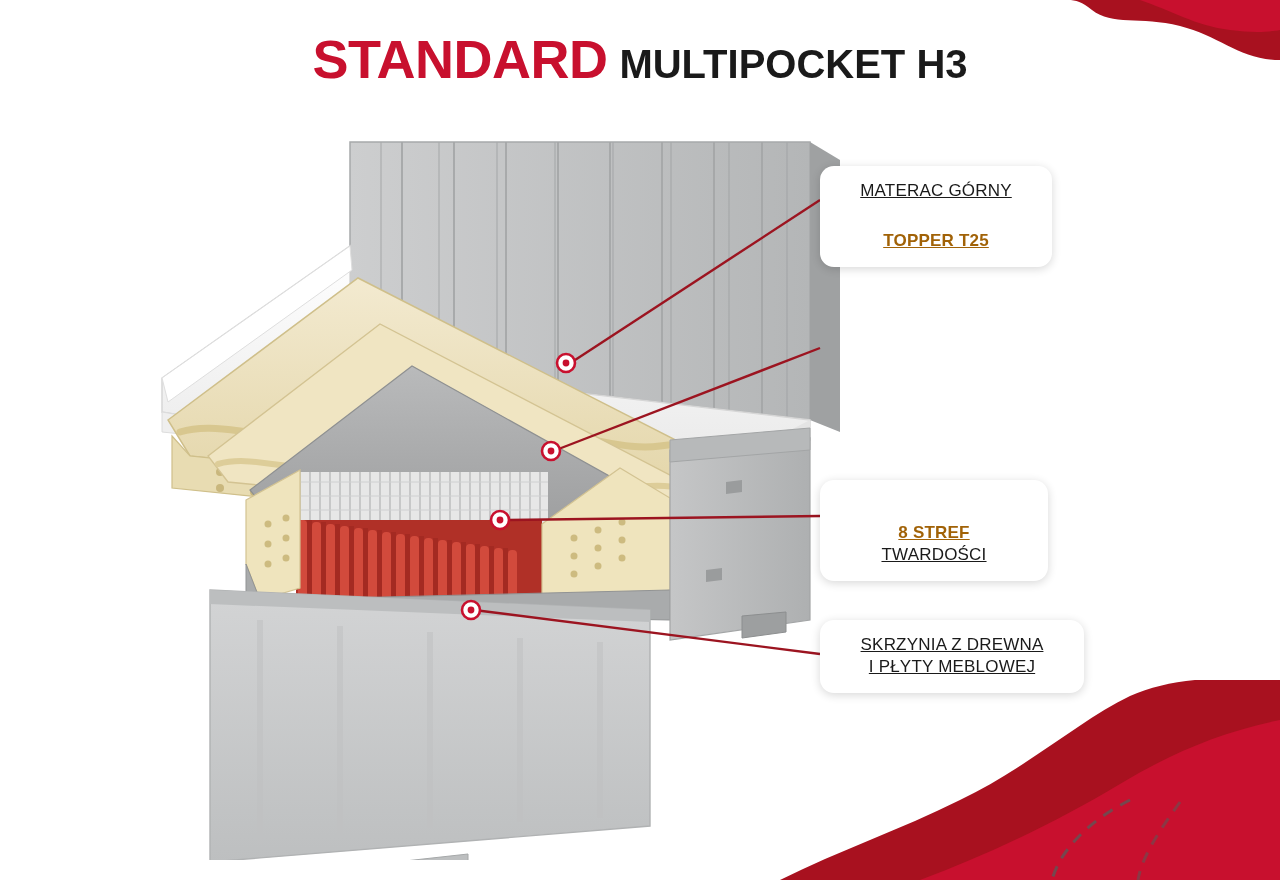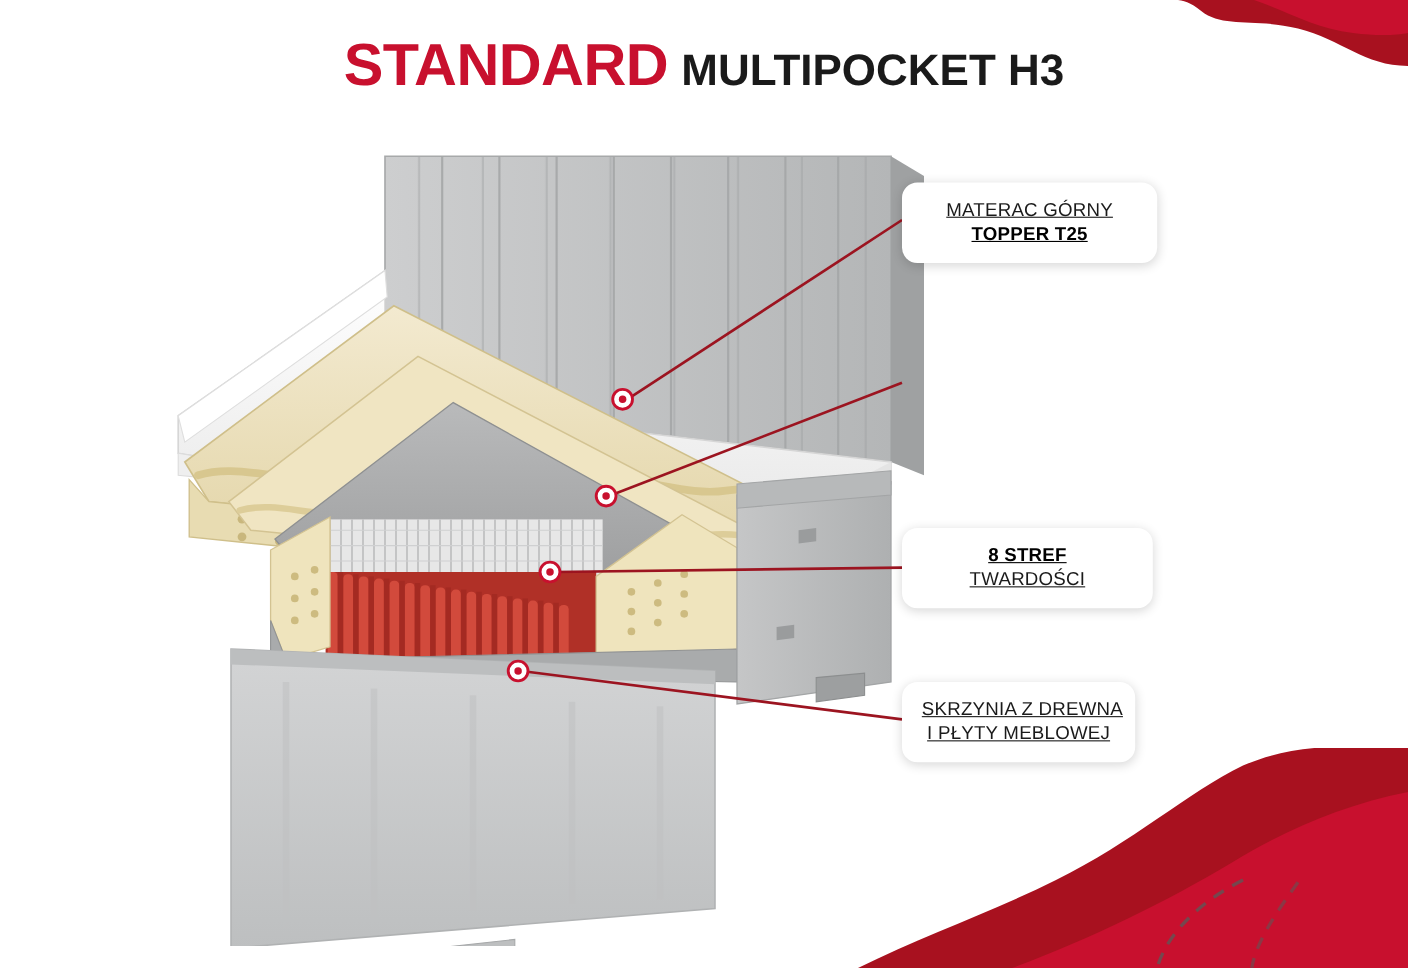--- a/index.html
+++ b/index.html
@@ -82,32 +82,33 @@
     padding: 14px 18px;
     text-align: center;
     line-height: 1.32;
     font-size: 17px;
     color: #1a1a1a;
     letter-spacing: 0.2px;
     box-sizing: border-box;
   }
   .callout .bold-red {
     font-weight: bold;
-    color: #000000;
+    color: #a16207;
+    margin-top: 28px;
   }
   .callout .line {
     display: block;
     white-space: nowrap;
     text-decoration: underline;
   }
 
   #callout-1 { left: 820px; top: 166px;  width: 232px; }
   #callout-2 { left: 820px; top: 316px;  width: 250px; }
   #callout-3 { left: 820px; top: 480px;  width: 228px; }
-  #callout-4 { left: 820px; top: 620px;  width: 212px; }
+  #callout-4 { left: 820px; top: 620px;  width: 264px; }
 
   
   #leaders {
     position: absolute;
     left: 0; top: 0;
     width: 1280px;
     height: 880px;
     pointer-events: none;
   }
 </style>

